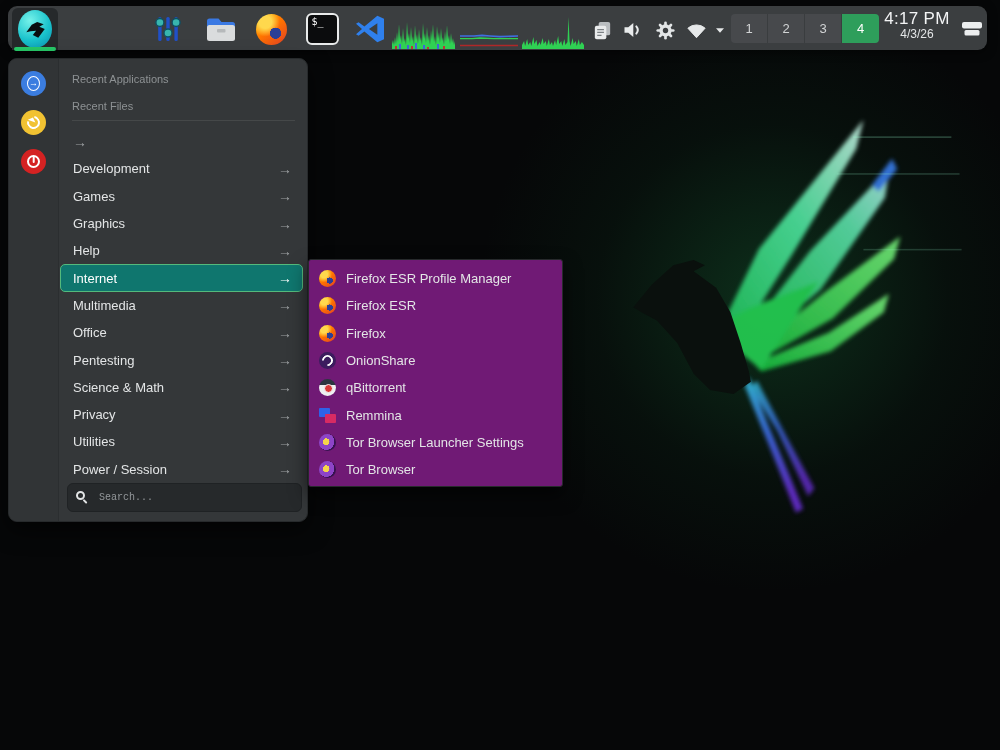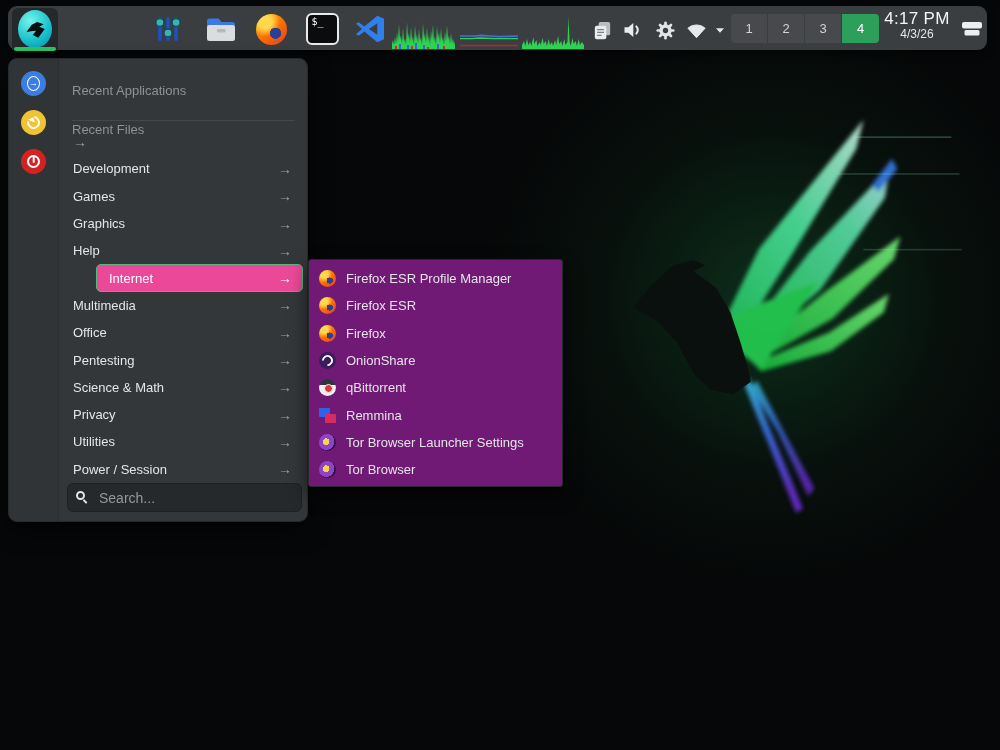--- a/index.html
+++ b/index.html
@@ -64,35 +64,35 @@
     display:flex;align-items:center;justify-content:center;color:#fff;font-size:9px;font-weight:bold;line-height:11px;}
   .restart-shape{position:relative;width:13px;height:13px;border:2px solid #fff;border-radius:50%;
     border-top-color:transparent;transform:rotate(-35deg);box-sizing:border-box;}
   .restart-shape::after{content:"";position:absolute;top:-4px;right:-2px;
     border:4px solid transparent;border-bottom-color:#fff;transform:rotate(55deg);}
   .power-shape{position:relative;width:13px;height:13px;border:2px solid #fff;border-radius:50%;box-sizing:border-box;}
   .power-shape::after{content:"";position:absolute;top:-1px;left:50%;transform:translateX(-50%);
     width:2.6px;height:7px;background:#fff;border-radius:1px;}
   .menu-body{position:absolute;left:49px;right:0;top:0;bottom:0;}
   .recent-list{position:absolute;left:2px;right:4px;top:6px;}
-  .recent-row{height:27px;display:flex;align-items:center;padding-left:12px;color:#8e9294;font-size:13px;cursor:default;margin-top:12px;}
+  .recent-row{height:27px;display:flex;align-items:center;padding-left:12px;color:#8e9294;font-size:11px;cursor:default;}
   .menu-divider{position:absolute;left:14px;right:12px;top:61px;height:1px;background:#454849;}
   .cat-list{position:absolute;left:2px;right:4px;top:69px;}
   .cat-row{height:27.3px;display:flex;align-items:center;padding:0 10px 0 12px;box-sizing:border-box;
     color:#e3e5e6;font-size:13px;cursor:pointer;border:1px solid transparent;border-radius:5px;}
   .cat-row .cat-label{flex:1;}
   .cat-row .cat-arrow{color:#9da1a4;font-size:14px;font-weight:bold;}
-  .cat-row.active{background:#ec4899;border-color:#54ba7c;color:#ffffff;margin-left:36px;}
+  .cat-row.active{background:#0f766e;border-color:#54ba7c;color:#ffffff;}
   .cat-row.active .cat-arrow{color:#ffffff;}
   .search-box{position:absolute;left:9px;right:5px;bottom:9px;height:29px;background:#26292b;
     border:1px solid #1f2224;border-radius:6px;display:flex;align-items:center;padding:0 8px;box-sizing:border-box;}
   .search-glass{position:relative;width:14px;height:14px;flex:none;margin-right:7px;}
   .search-glass::before{content:"";position:absolute;left:0;top:0;width:9px;height:9px;border:2px solid #e2e4e5;border-radius:50%;box-sizing:border-box;}
   .search-glass::after{content:"";position:absolute;left:8px;top:8px;width:5px;height:2px;background:#e2e4e5;border-radius:1px;transform:rotate(45deg);transform-origin:0 0;}
-  .search-box input{flex:1;background:transparent;border:none;outline:none;color:#ec4899;font-size:14px;font-family:Liberation Sans, sans-serif;}
+  .search-box input{flex:1;background:transparent;border:none;outline:none;color:#ec4899;font-size:10px;font-family:Liberation Mono, monospace;}
   .search-box input::placeholder{color:#94989b;}
   
   .submenu{
     position:absolute;left:308px;top:259px;width:255px;height:228px;
     background:#701a75;border:1px solid #272a2c;border-radius:3px;box-sizing:border-box;
     box-shadow:0 8px 18px rgba(0,0,0,.6);padding-top:5px;
   }
   .sub-row{height:27.3px;display:flex;align-items:center;padding:0 8px 0 10px;color:#e3e5e6;font-size:13px;cursor:pointer;gap:10px;}
   .app-icon{width:17px;height:17px;border-radius:50%;position:relative;flex:none;}
   .app-icon.firefox{background:

